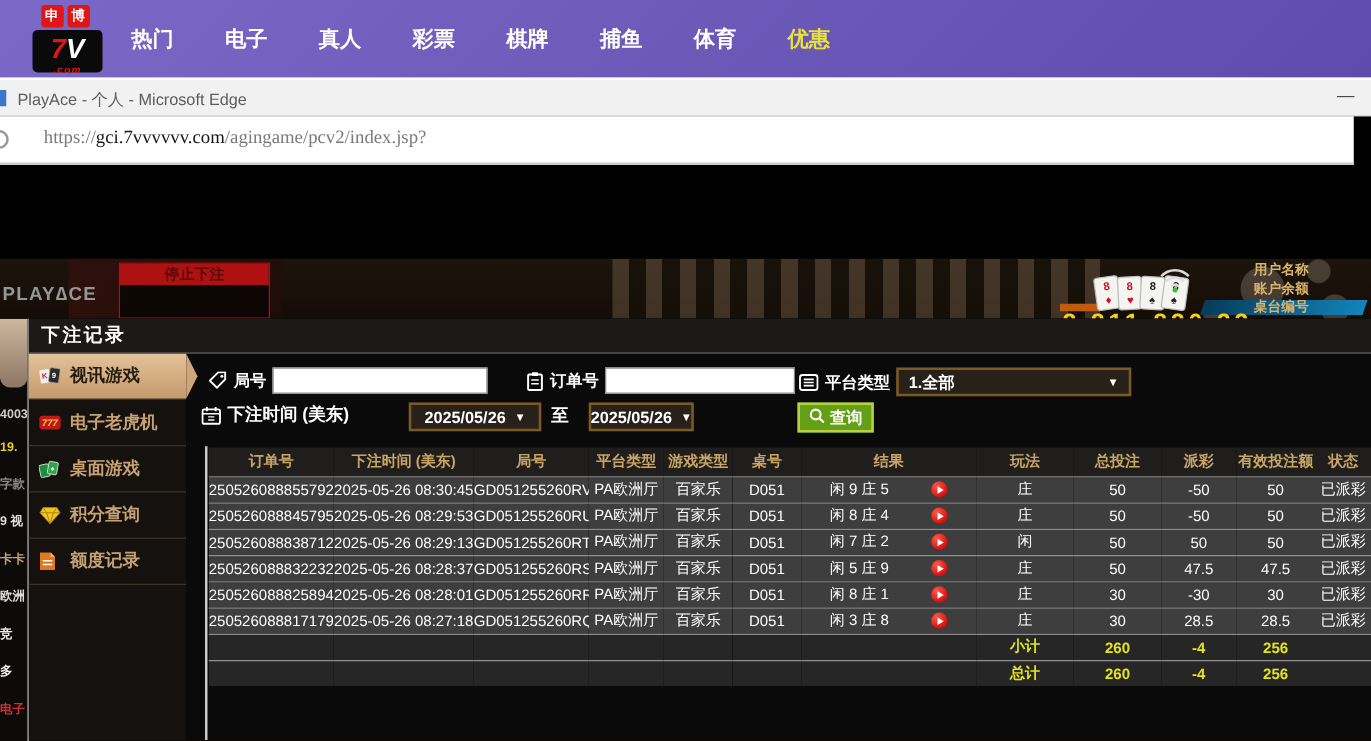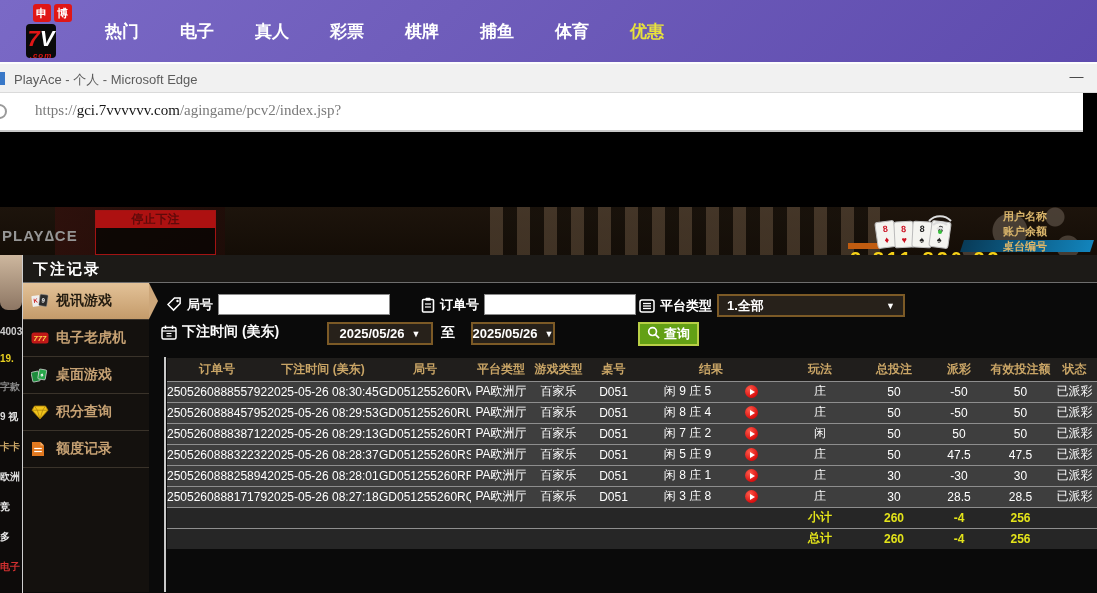--- a/index.html
+++ b/index.html
@@ -6,21 +6,21 @@
   body { font-family:"Liberation Sans","DejaVu Sans",sans-serif; background:#000; }
   .screen { position:relative; width:1097px; height:593px; overflow:hidden; background:#000; }
 
   
   .topnav { position:absolute; left:0; top:0; width:1097px; height:62px;
     background:linear-gradient(135deg,#7a69c6 0%,#6f5dbb 40%,#5e4bae 100%); display:flex; align-items:center; }
   .logo { position:absolute; left:20px; top:4px; width:64px; text-align:center; }
   .logo-top { display:flex; gap:3px; justify-content:center; }
   .logo-sq { width:18px; height:18px; background:#e01616; border-radius:3px; color:#fff;
     font-size:11px; font-weight:bold; line-height:18px; }
-  .logo-7v { margin-top:2px; background:#0a0a0a; border-radius:4px; width:30px; margin-left:6px;
+  .logo-7v { margin-top:2px; background:#0a0a0a; border-radius:4px; width:56px; margin-left:6px;
     height:34px; font-size:22px; font-weight:bold; font-style:italic; line-height:30px; }
   .logo-7v .seven { color:#e01616; } .logo-7v .vee { color:#fff; }
   .logo-dotcom { font-size:8px; font-weight:bold; color:#e01616; line-height:4px; letter-spacing:1px; }
   .nav-items { display:flex; gap:41px; padding-left:105px; }
   .nav-item { color:#fff; font-size:17px; font-weight:bold; cursor:pointer; }
   .nav-item.yellow { color:#e8e23c; }
 
   
   .titlebar { position:absolute; left:0; top:62px; width:1097px; height:31px; background:#f1f1f1;
     border-top:2px solid #fdfdfd; border-bottom:1px solid #dadada; }

